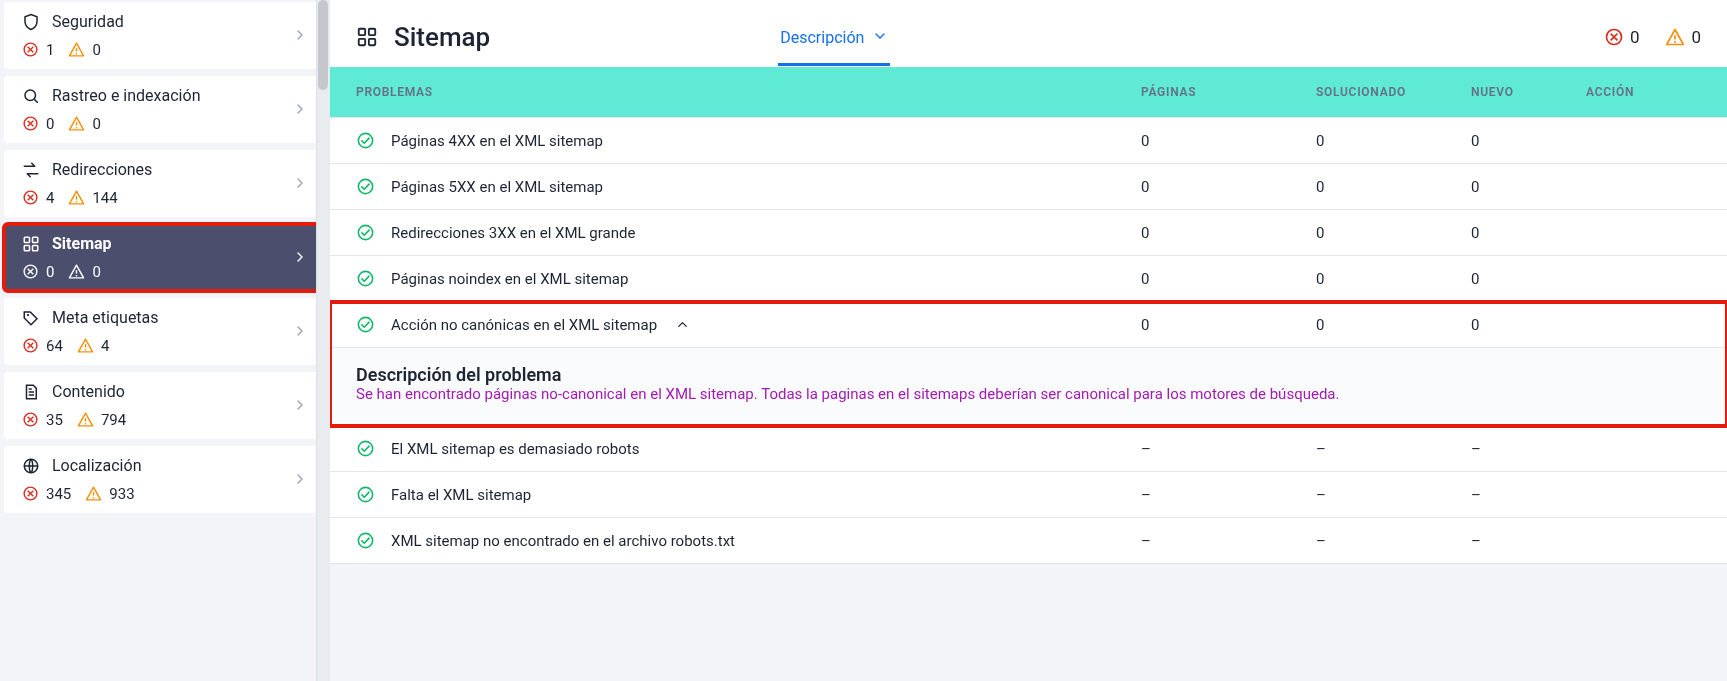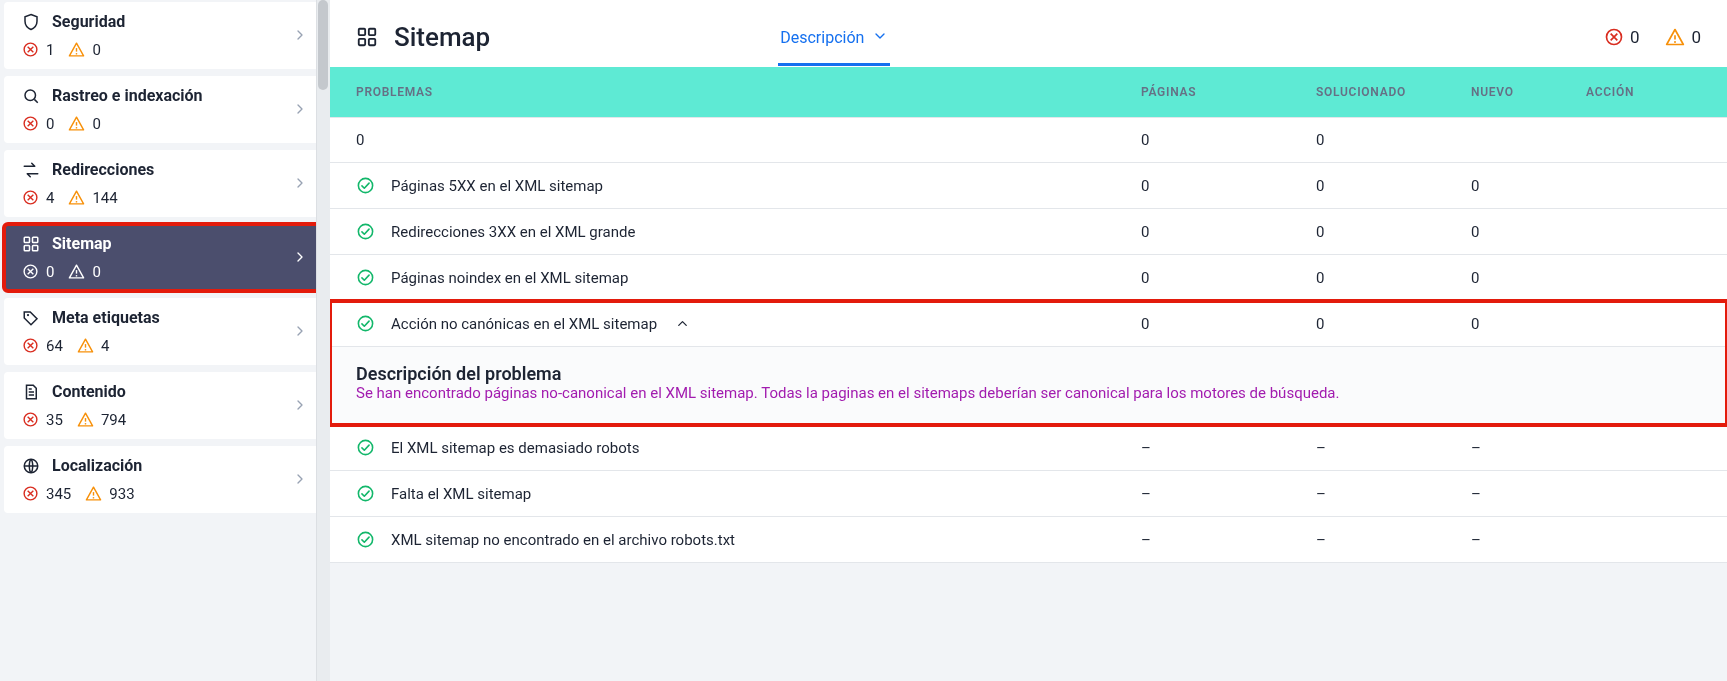--- a/index.html
+++ b/index.html
@@ -36,21 +36,21 @@
     margin-bottom:7px;
     padding:10px 14px 10px 18px;
     position:relative;
     cursor:pointer;
   }
   .s-item.active{
     background:var(--sidebar-active);
     color:var(--sidebar-active-text);
   }
   .s-item .row1{display:flex;align-items:center;gap:12px;font-size:16px}
-  .s-item .row1 .label{font-weight:700}
+  .s-item .row1 .label{font-weight:400}
   .s-item.active .row1 .label{font-weight:700}
   .s-item .chevron{position:absolute;right:14px;top:50%;transform:translateY(-50%)}
   .s-item .row2{display:flex;align-items:center;gap:14px;margin-top:10px;font-size:15px}
   .stat{display:flex;align-items:center;gap:6px}
   .s-item .ic{width:18px;height:18px;flex:none}
   .s-item.hl-red{outline:4px solid var(--highlight);outline-offset:-2px}
   
   .main{flex:1;background:var(--bg);padding:0;overflow:hidden}
   .header{
     display:flex;align-items:center;background:var(--panel);
@@ -433,20 +433,28 @@
     <div class="tbl">
       <div class="thead">
         <div>Problemas</div>
         <div>Páginas</div>
         <div>Solucionado</div>
         <div>Nuevo</div>
         <div>Acción</div>
       </div>
       <div id="tbody">
           <div class="trow">
+            <div class="c-prob">
+              <span class="ic">
+                <svg width="19" height="19" viewBox="0 0 24 24" style="color:var(--ok)">
+                  <use href="#i-ok"></use>
+                </svg>
+              </span>
+              <span>Páginas 4XX en el XML sitemap</span>
+            </div>
             <div>0</div>
             <div>0</div>
             <div>0</div>
             <div></div>
           </div>
           <div class="trow">
             <div class="c-prob">
               <span class="ic">
                 <svg width="19" height="19" viewBox="0 0 24 24" style="color:var(--ok)">
                   <use href="#i-ok"></use>

